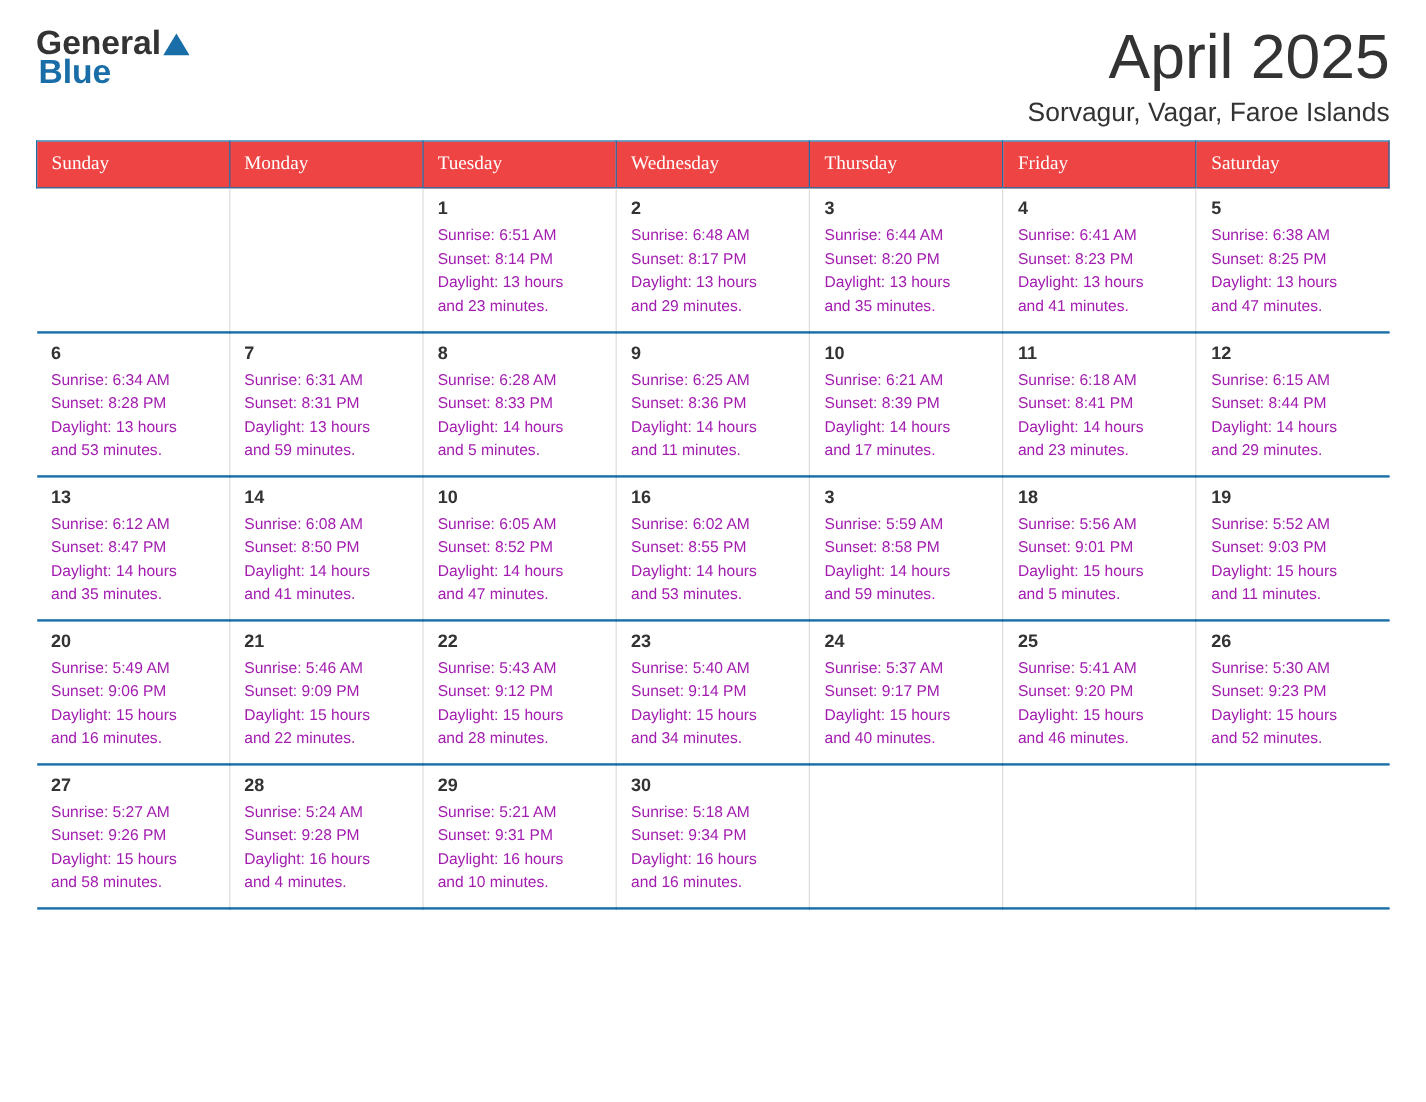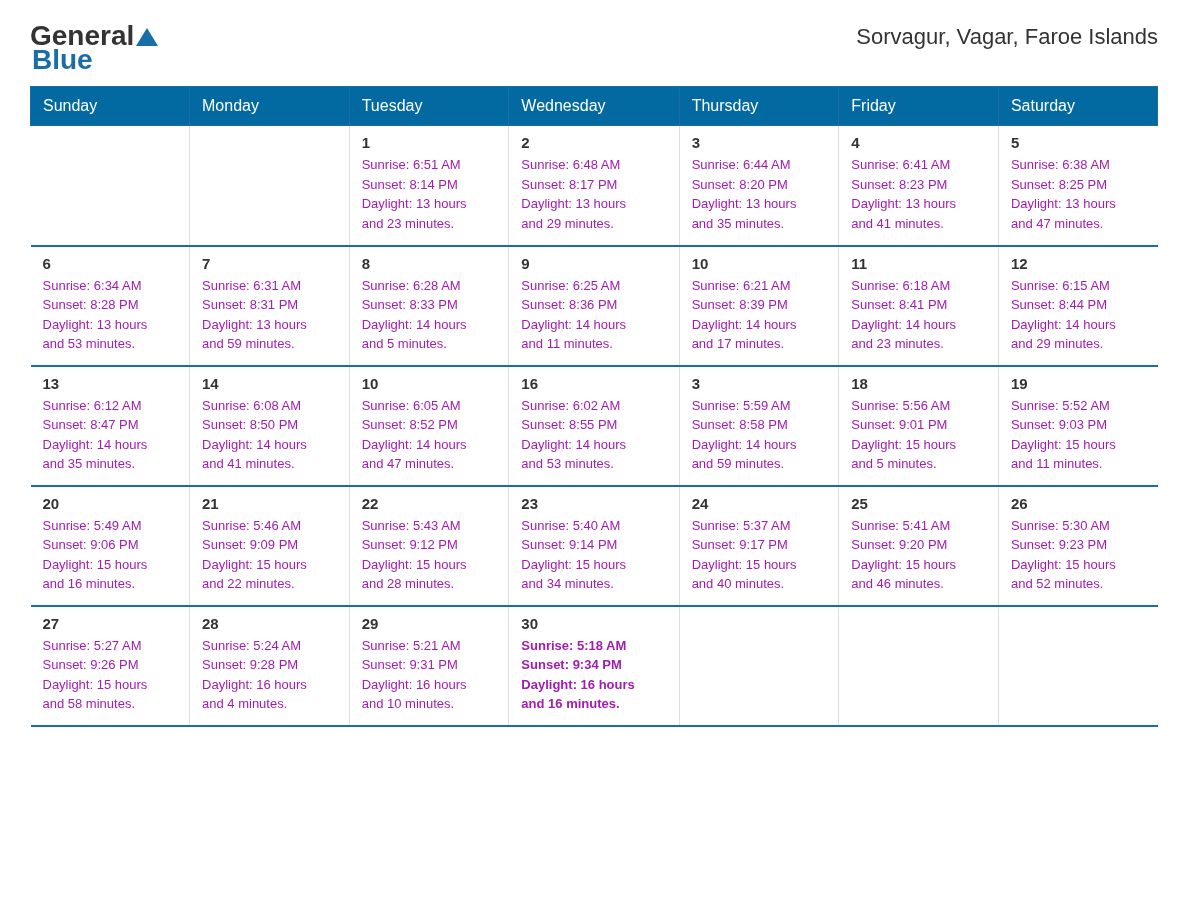--- a/index.html
+++ b/index.html
@@ -44,21 +44,22 @@
       font-size: 22px;
       color: #333;
       margin-top: 4px;
     }
     table {
       width: 100%;
       border-collapse: collapse;
       margin-top: 10px;
     }
     thead tr {
-      background-color: #0369a1;
+      background-color: #ef4444;
+      font-family: Liberation Serif, serif;
     }
     thead th {
       color: #fff;
       font-size: 16px;
       font-weight: normal;
       padding: 10px 12px;
       text-align: left;
       border: 1px solid #1a6ea8;
     }
     tbody tr {
@@ -101,20 +102,21 @@
       <div style="display:flex; align-items:center;text-align:center;">
         <span class="logo-text-general">General</span>
         <svg width="22" height="22" viewBox="0 0 22 22" style="margin-left:2px; margin-top:2px;">
           <polygon points="11,2 22,20 0,20" fill="#1a6ea8"></polygon>
         </svg>
       </div>
       <span class="logo-text-blue" style="margin-top:-8px; margin-left:2px;">Blue</span>
     </div>
   </div>
   <div class="title-section">
+    <div class="month-title">April 2025</div>
     <div class="location">Sorvagur, Vagar, Faroe Islands</div>
   </div>
 </div>
 
 <table>
   <thead>
     <tr>
     <th>Sunday</th>
         <th>Monday</th>
         <th>Tuesday</th>
@@ -334,21 +336,21 @@
         </td>
         <td>
           <span class="day-number">29</span>
           <div class="day-info" style="white-space: pre-line;">Sunrise: 5:21 AM
 Sunset: 9:31 PM
 Daylight: 16 hours
 and 10 minutes.</div>
         </td>
         <td>
           <span class="day-number">30</span>
-          <div class="day-info" style="white-space: pre-line; font-weight: bold;">Sunrise: 5:18 AM
+          <div class="day-info" style="white-space: pre-line;">Sunrise: 5:18 AM
 Sunset: 9:34 PM
 Daylight: 16 hours
 and 16 minutes.</div>
         </td>
         <td class="empty-cell"></td>
         <td class="empty-cell"></td>
         <td class="empty-cell"></td>
       </tr>
     </tbody>
 </table>

